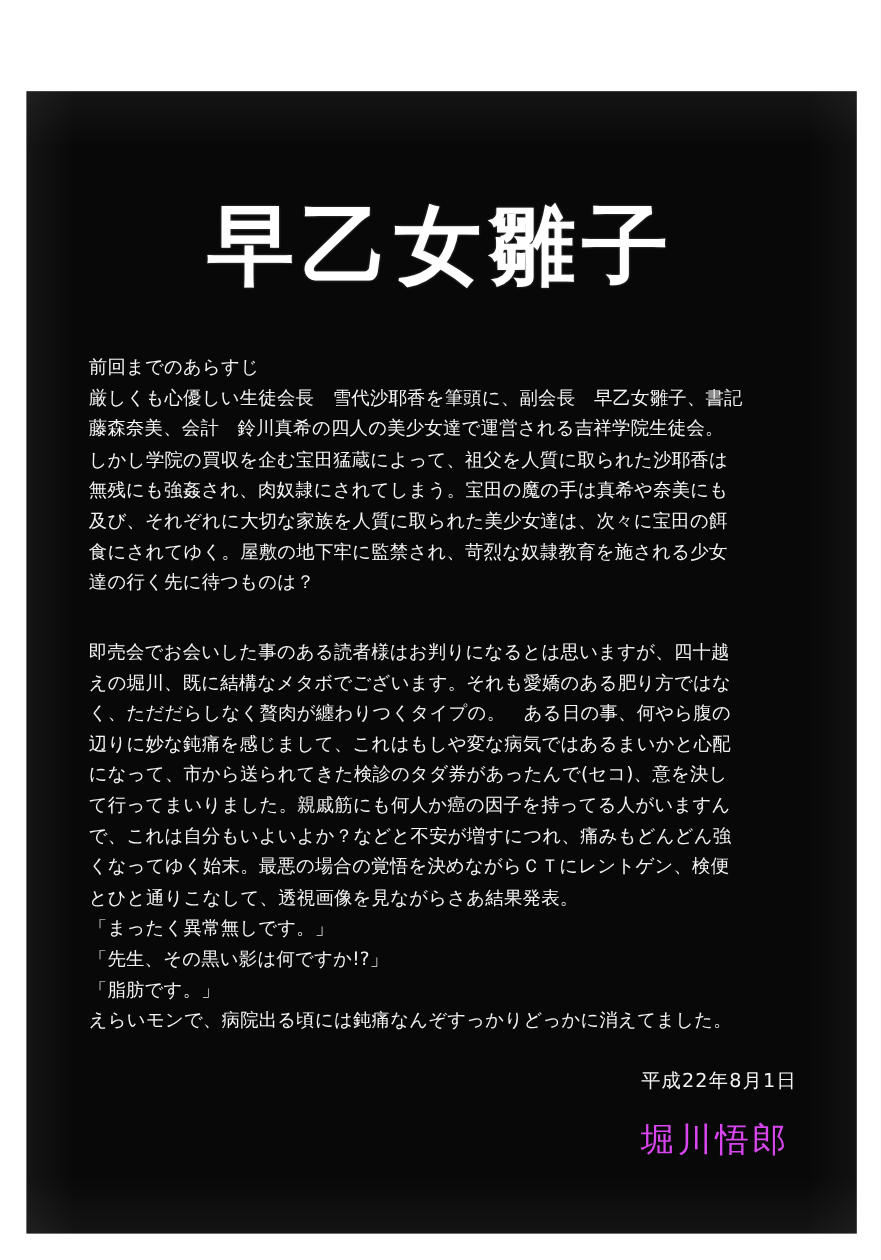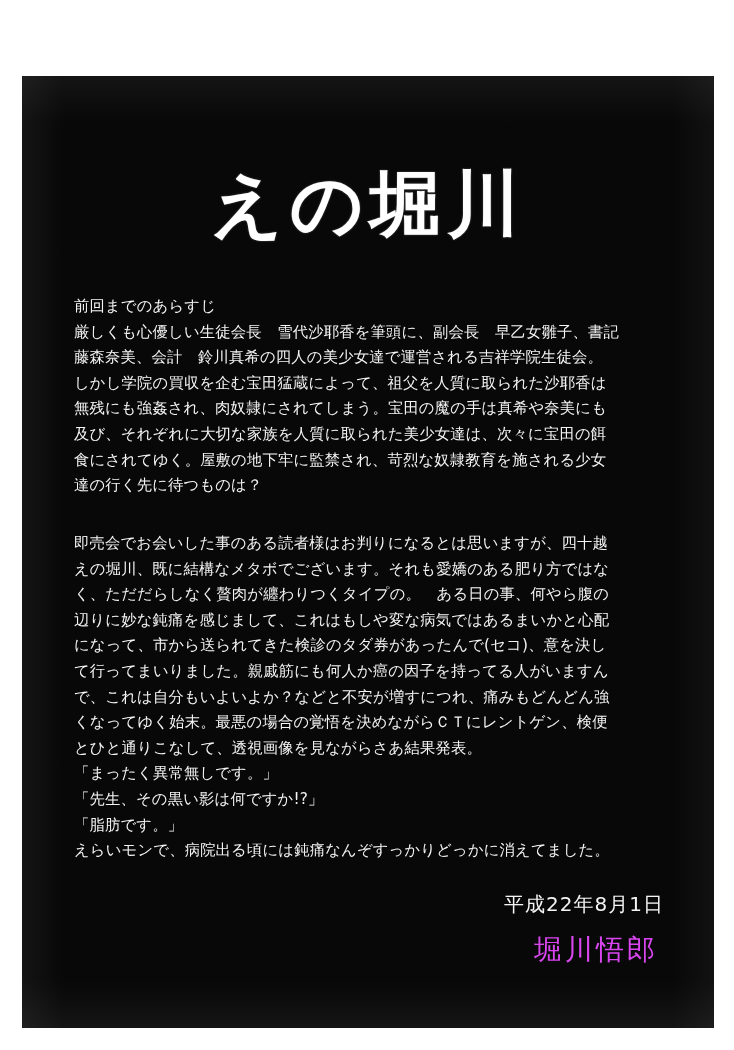--- a/index.html
+++ b/index.html
@@ -63,41 +63,41 @@
     letter-spacing: 0.2px;
     white-space: pre-wrap;
   }
   #summary-block { top: 218px; }
   #essay-block  { top: 455px; }
   .date-line {
     position: absolute;
     right: 50px;
     top: 815px;
     font-family: "DejaVu Sans", sans-serif;
-    font-size: 20px;
+    font-size: 16px;
     letter-spacing: 1px;
     color: #f4f4f4;
   }
   .signature {
     position: absolute;
     right: 56px;
     top: 855px;
     font-family: "DejaVu Serif", serif;
     font-size: 28px;
     letter-spacing: 3px;
     color: #d946ef;
   }
 </style>
 </head>
 <body>
 
 <div class="page">
   <div class="sheet">
 
-    <div class="title">えの堀川</div>
+    <div class="title">早乙女雛子</div>
 
     <div class="body-block" id="summary-block">前回までのあらすじ
 厳しくも心優しい生徒会長　雪代沙耶香を筆頭に、副会長　早乙女雛子、書記
 藤森奈美、会計　鈴川真希の四人の美少女達で運営される吉祥学院生徒会。
 しかし学院の買収を企む宝田猛蔵によって、祖父を人質に取られた沙耶香は
 無残にも強姦され、肉奴隷にされてしまう。宝田の魔の手は真希や奈美にも
 及び、それぞれに大切な家族を人質に取られた美少女達は、次々に宝田の餌
 食にされてゆく。屋敷の地下牢に監禁され、苛烈な奴隷教育を施される少女
 達の行く先に待つものは？</div>
 

